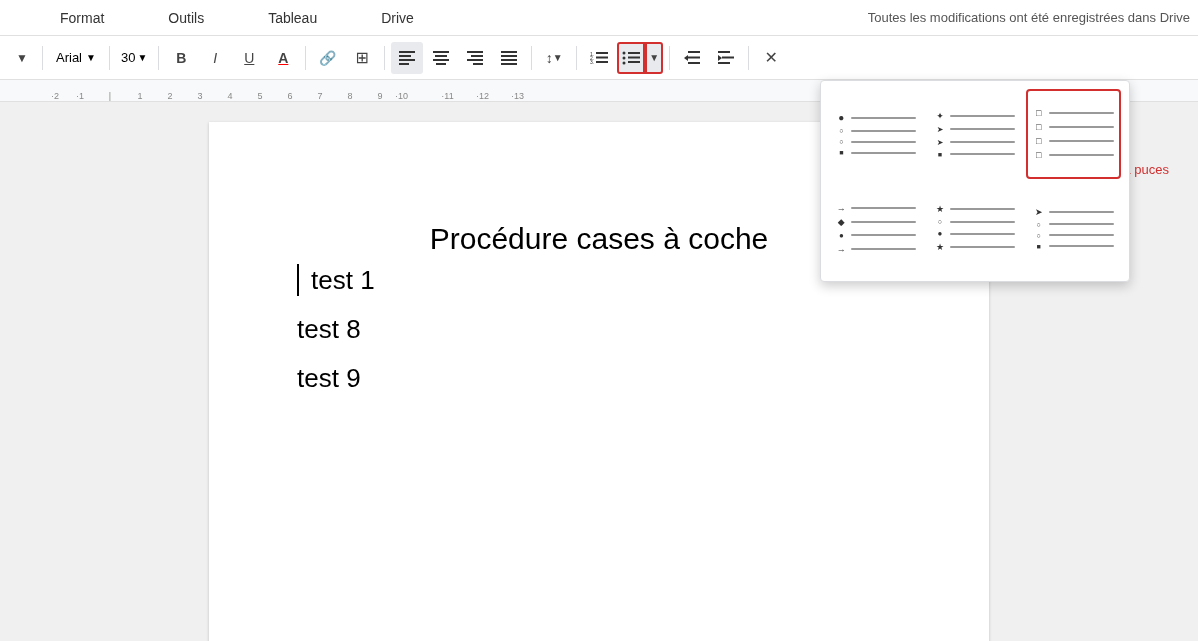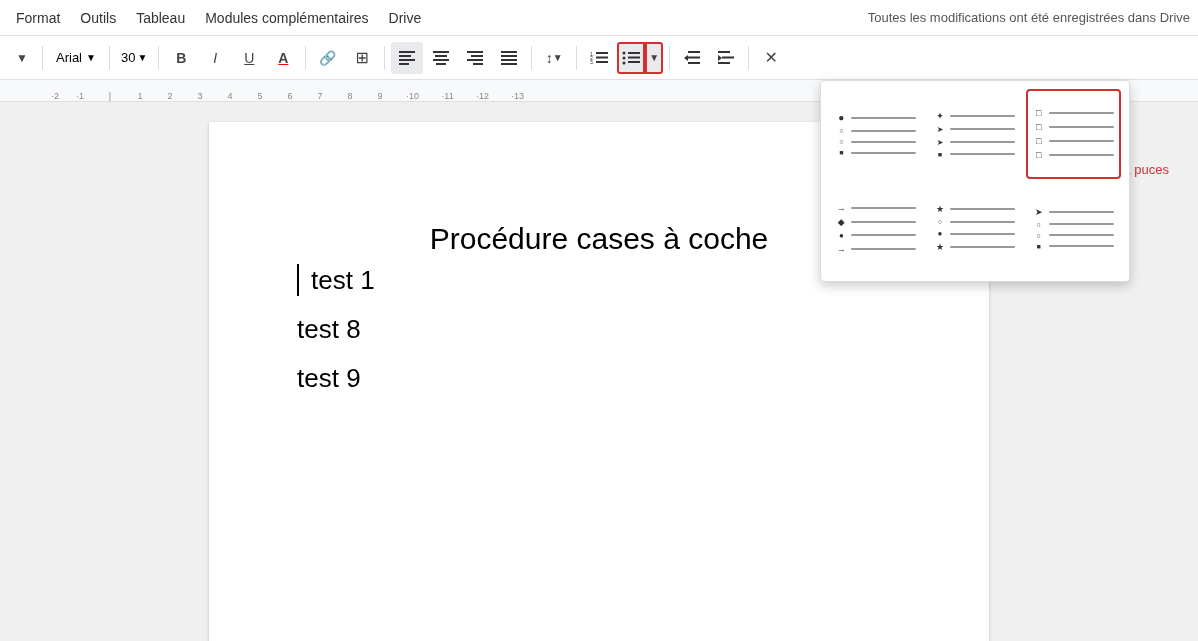--- a/index.html
+++ b/index.html
@@ -14,20 +14,21 @@
       height: 36px;
       border-bottom: 1px solid #e0e0e0;
       font-size: 14px;
       gap: 4px;
     }
     .menu-item {
       padding: 4px 8px;
       cursor: pointer;
       border-radius: 3px;
       color: #333;
+      margin-left: 44px;
     }
     .save-status {
       margin-left: auto;
       color: #555;
       font-size: 13px;
     }
 
     
     .toolbar {
       display: flex;
@@ -236,21 +237,20 @@
 
     .chevron { font-size: 10px; }
   </style>
 </head>
 <body>
 
 <div class="menu-bar">
   <span class="menu-item">Format</span>
   <span class="menu-item">Outils</span>
   <span class="menu-item">Tableau</span>
-  <span class="menu-item">Modules complémentaires</span>
   <span class="menu-item">Drive</span>
   <span class="save-status">Toutes les modifications ont été enregistrées dans Drive</span>
 </div>
 
 <div class="toolbar">
 
   <button class="toolbar-btn" style="width:28px; font-size:12px;">▼</button>
   <div class="toolbar-divider"></div>
 
   <div class="font-select">
@@ -378,21 +378,21 @@
     <span style="font-size:9px;color:#888;width:30px;text-align:center;">|</span>
     <span style="font-size:9px;color:#888;width:30px;text-align:center;">1</span>
     <span style="font-size:9px;color:#888;width:30px;text-align:center;">2</span>
     <span style="font-size:9px;color:#888;width:30px;text-align:center;">3</span>
     <span style="font-size:9px;color:#888;width:30px;text-align:center;">4</span>
     <span style="font-size:9px;color:#888;width:30px;text-align:center;">5</span>
     <span style="font-size:9px;color:#888;width:30px;text-align:center;">6</span>
     <span style="font-size:9px;color:#888;width:30px;text-align:center;">7</span>
     <span style="font-size:9px;color:#888;width:30px;text-align:center;">8</span>
     <span style="font-size:9px;color:#888;width:30px;text-align:center;">9</span>
-    <span style="font-size:9px;color:#888;width:35px;text-align:center;">·10</span>
+    <span style="font-size:9px;color:#888;width:35px;text-align:left;">·10</span>
     <span style="font-size:9px;color:#888;width:35px;text-align:center;">·11</span>
     <span style="font-size:9px;color:#888;width:35px;text-align:center;">·12</span>
     <span style="font-size:9px;color:#888;width:35px;text-align:center;">·13</span>
   </div>
 </div>
 
 <div class="main-area">
   <div class="page-container">
     <div class="page">
       <span class="hint-text">Cliquez sur liste à puces</span>

